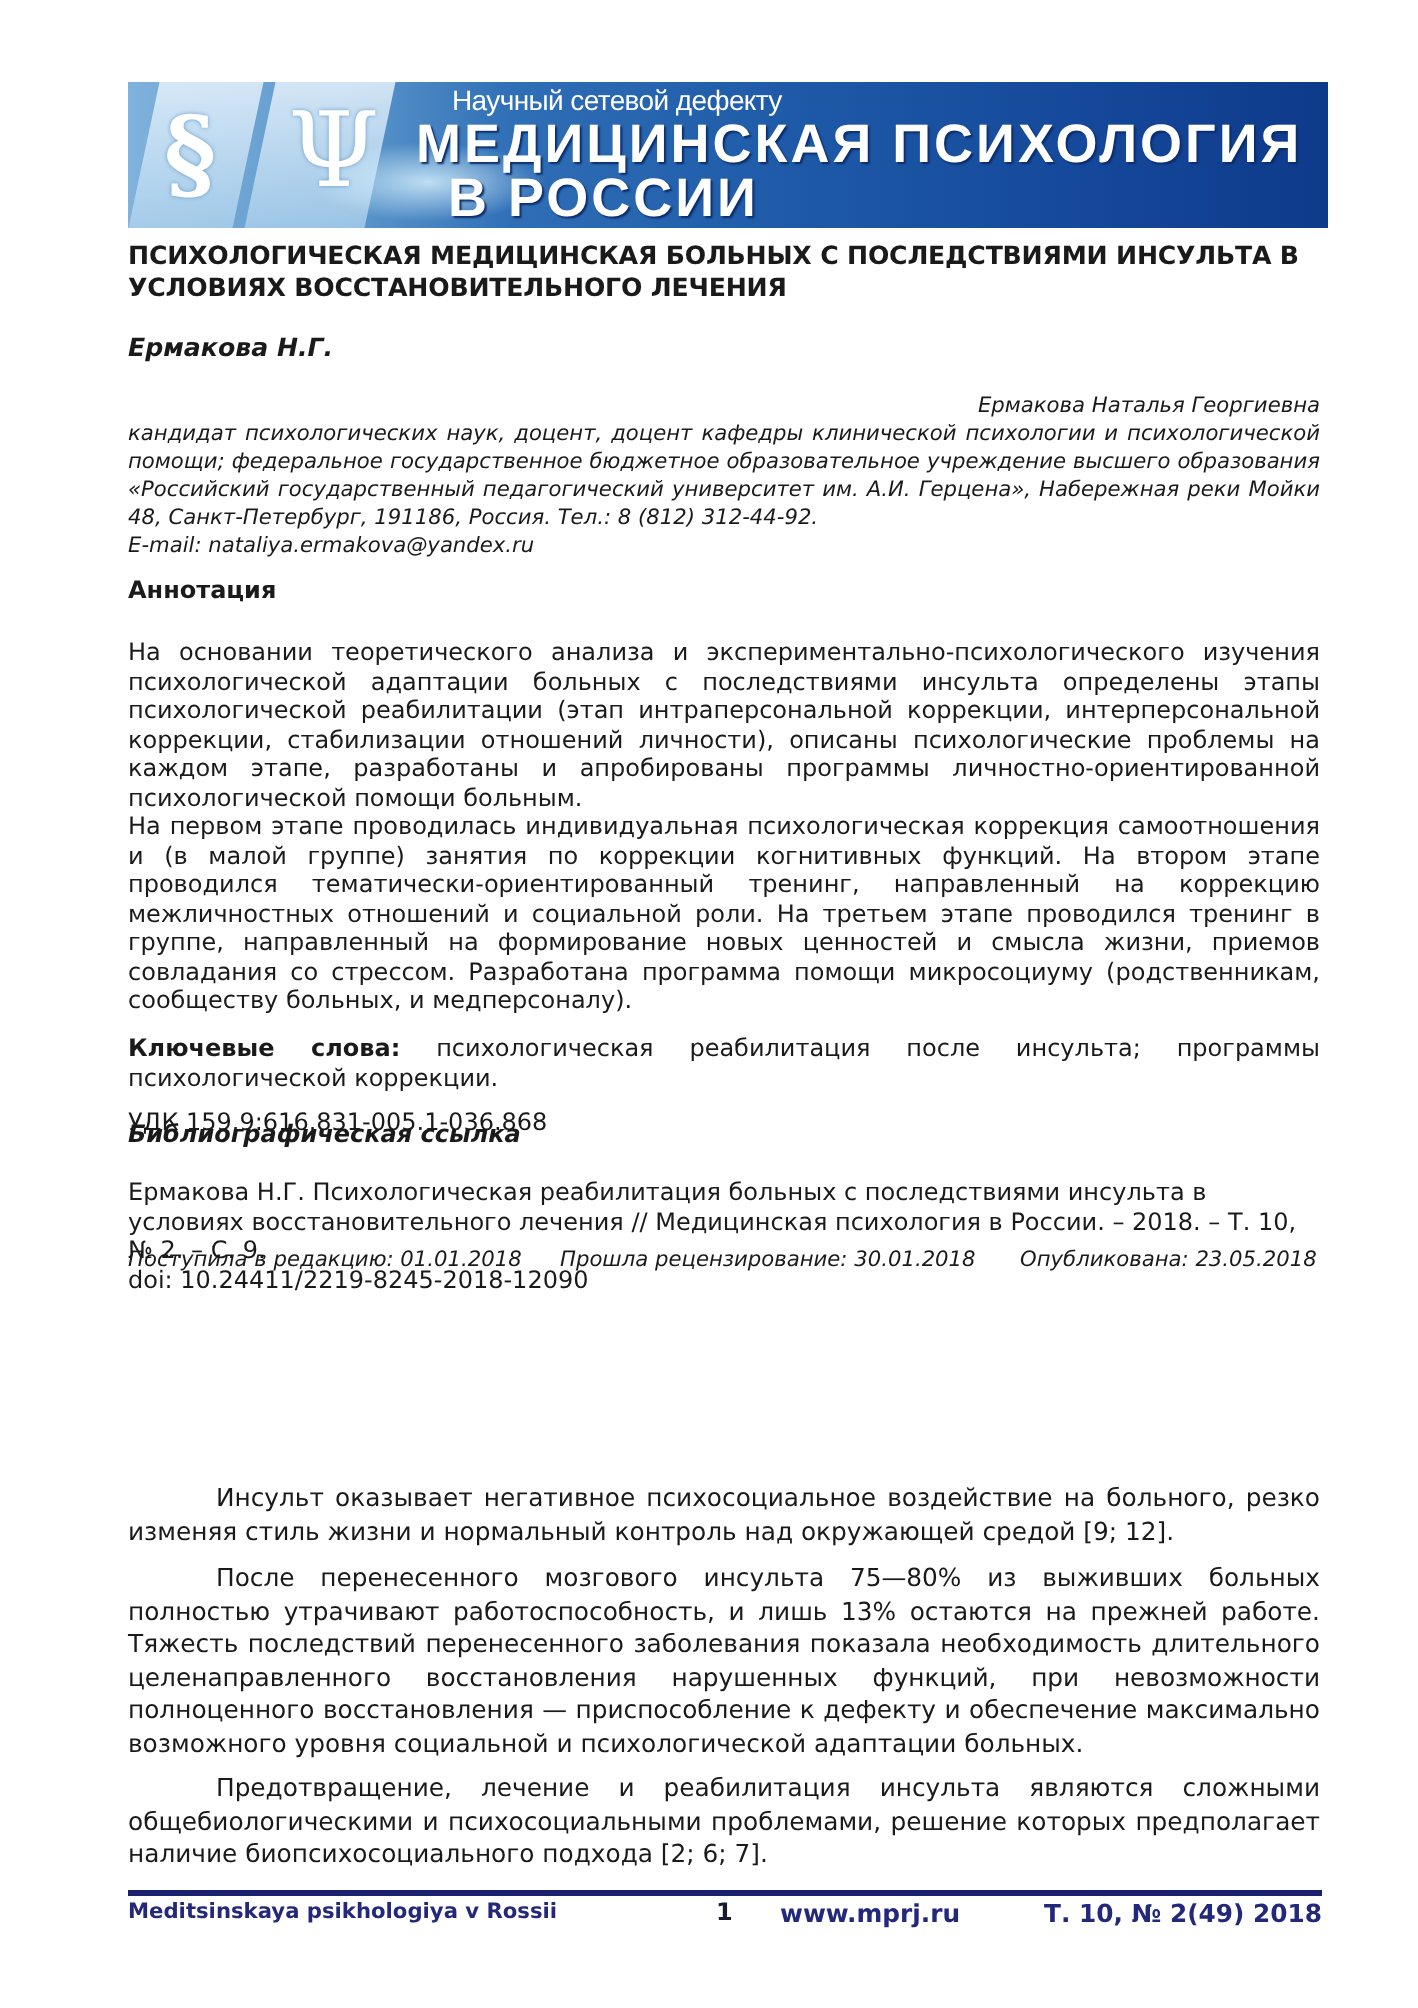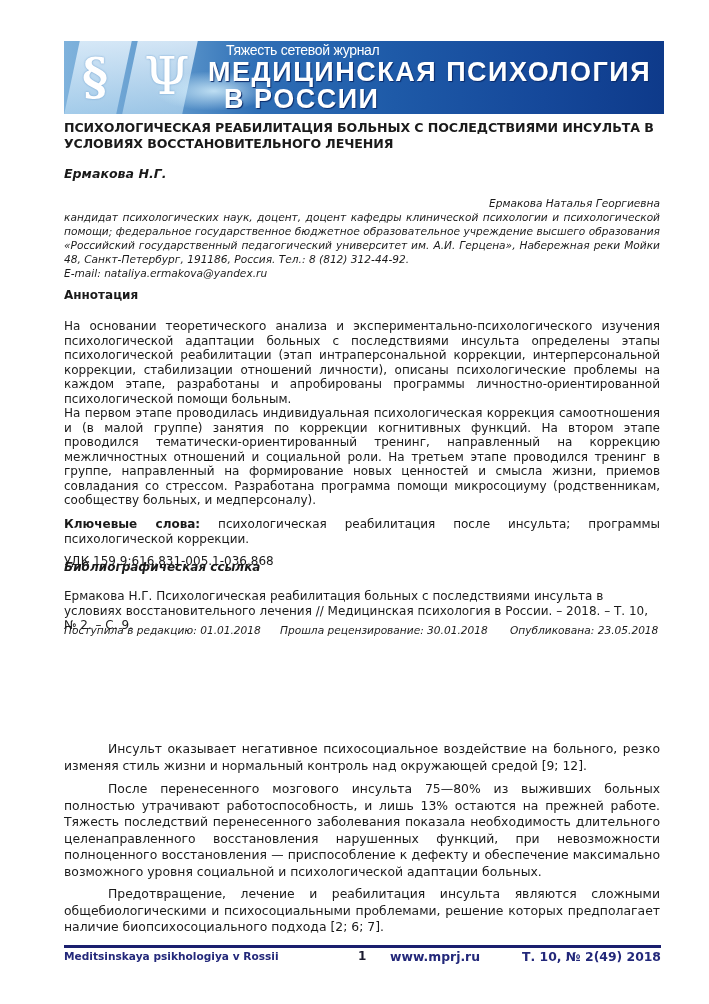--- a/index.html
+++ b/index.html
@@ -53,42 +53,43 @@
 </style>
 </head>
 <body>
 
 <div class="banner">
   <div class="glass g1"></div>
   <div class="glass g2"></div>
   <div class="glow"></div>
   <span class="sym sym1">§</span>
   <span class="sym sym2">Ψ</span>
-  <span class="sub">Тяжесть сетевой журнал</span>
+  <span class="sub">Научный сетевой дефекту</span>
   <span class="t1">МЕДИЦИНСКАЯ ПСИХОЛОГИЯ</span>
   <span class="t2">В РОССИИ</span>
 </div>
 
-<div class="content title">ПСИХОЛОГИЧЕСКАЯ РЕАБИЛИТАЦИЯ БОЛЬНЫХ С ПОСЛЕДСТВИЯМИ ИНСУЛЬТА В УСЛОВИЯХ ВОССТАНОВИТЕЛЬНОГО ЛЕЧЕНИЯ</div>
+<div class="content title">ПСИХОЛОГИЧЕСКАЯ МЕДИЦИНСКАЯ БОЛЬНЫХ С ПОСЛЕДСТВИЯМИ ИНСУЛЬТА В УСЛОВИЯХ ВОССТАНОВИТЕЛЬНОГО ЛЕЧЕНИЯ</div>
 <div class="content author">Ермакова Н.Г.</div>
 <div class="content it fullname">Ермакова Наталья Георгиевна</div>
 <div class="content it affil">кандидат психологических наук, доцент, доцент кафедры клинической психологии и психологической помощи; федеральное государственное бюджетное образовательное учреждение высшего образования «Российский государственный педагогический университет им. А.И. Герцена», Набережная реки Мойки 48, Санкт-Петербург, 191186, Россия. Тел.: 8 (812) 312-44-92.</div>
 <div class="content it email">E-mail: nataliya.ermakova@yandex.ru</div>
 
 <div class="content ann-h">Аннотация</div>
 <div class="content p ann1">На основании теоретического анализа и экспериментально-психологического изучения психологической адаптации больных с последствиями инсульта определены этапы психологической реабилитации (этап интраперсональной коррекции, интерперсональной коррекции, стабилизации отношений личности), описаны психологические проблемы на каждом этапе, разработаны и апробированы программы личностно-ориентированной психологической помощи больным.</div>
 <div class="content p ann2">На первом этапе проводилась индивидуальная психологическая коррекция самоотношения и (в малой группе) занятия по коррекции когнитивных функций. На втором этапе проводился тематически-ориентированный тренинг, направленный на коррекцию межличностных отношений и социальной роли. На третьем этапе проводился тренинг в группе, направленный на формирование новых ценностей и смысла жизни, приемов совладания со стрессом. Разработана программа помощи микросоциуму (родственникам, сообществу больных, и медперсоналу).</div>
 
 <div class="content p kw"><b>Ключевые слова:</b><span> психологическая реабилитация после инсульта; программы психологической коррекции.</span></div>
 
 <div class="content p udk">УДК 159.9:616.831-005.1-036.868</div>
 
 <div class="content bib-h">Библиографическая ссылка</div>
 <div class="content p bib">
   <div>Ермакова Н.Г. Психологическая реабилитация больных с последствиями инсульта в условиях восстановительного лечения // Медицинская психология в России. – 2018. – Т. 10, № 2. – С. 9.</div>
+  <div>doi: 10.24411/2219-8245-2018-12090</div>
 </div>
 
 <div class="dates">
   <span class="d1">Поступила в редакцию: 01.01.2018</span>
   <span class="d2">Прошла рецензирование: 30.01.2018</span>
   <span class="d3">Опубликована: 23.05.2018</span>
 </div>
 
 <div class="content body-p b1">Инсульт оказывает негативное психосоциальное воздействие на больного, резко изменяя стиль жизни и нормальный контроль над окружающей средой [9; 12].</div>
 <div class="content body-p b2">После перенесенного мозгового инсульта 75—80% из выживших больных полностью утрачивают работоспособность, и лишь 13% остаются на прежней работе. Тяжесть последствий перенесенного заболевания показала необходимость длительного целенаправленного восстановления нарушенных функций, при невозможности полноценного восстановления — приспособление к дефекту и обеспечение максимально возможного уровня социальной и психологической адаптации больных.</div>

